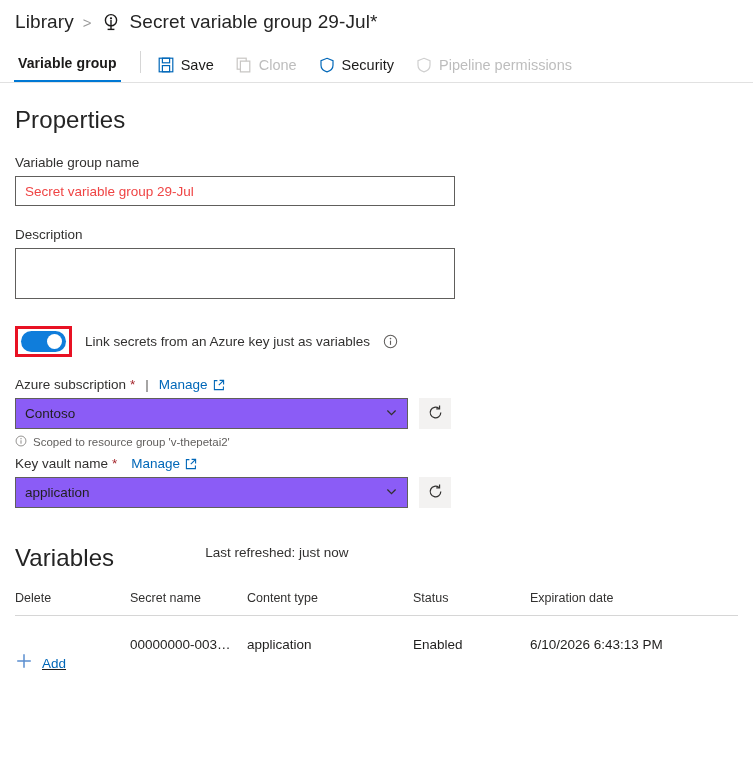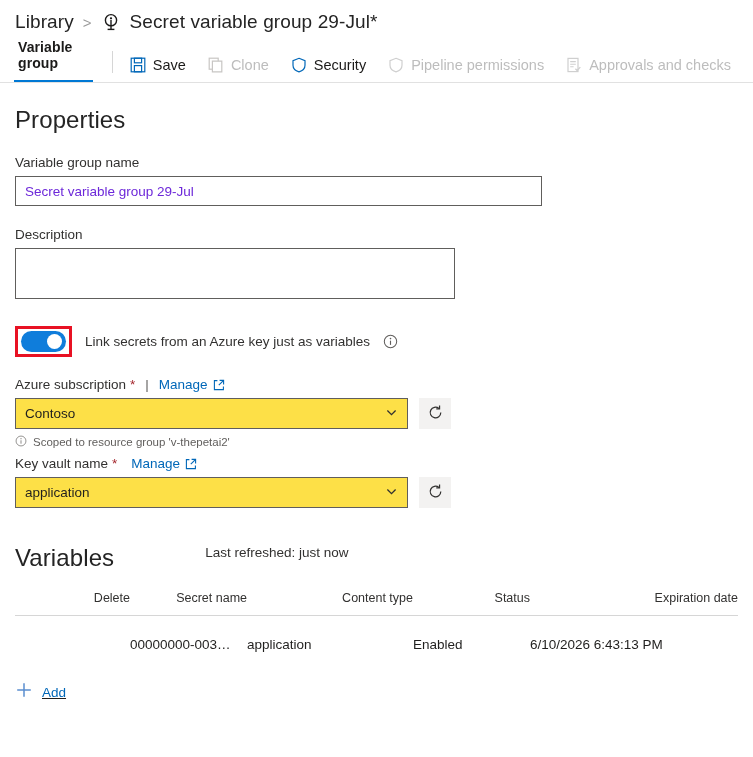--- a/index.html
+++ b/index.html
@@ -104,27 +104,27 @@
     letter-spacing: 0.1px;
   }
   .field-label {
     font-size: 13.5px;
     color: #323130;
     margin-top: 21px;
     margin-bottom: 6px;
   }
   .req-star { color: #a4262c; }
   .txtinput {
-    width: 527px;
+    width: 440px;
     height: 30px;
     box-sizing: border-box;
     border: 1px solid #605e5c;
     background: #fff;
     font-size: 13.5px;
-    color: #6d28d9;
+    color: #ef4444;
     padding: 0 9px;
     font-family: "Liberation Sans", sans-serif;
     outline: none;
     border-radius: 0;
   }
   .txtarea {
     width: 440px;
     height: 51px;
     box-sizing: border-box;
     border: 1px solid #605e5c;
@@ -205,21 +205,21 @@
   .combo-row {
     display: flex;
     align-items: center;
     gap: 11px;
   }
   .combo {
     width: 393px;
     height: 31px;
     box-sizing: border-box;
     border: 1px solid #605e5c;
-    background: #fde047;
+    background: #8b5cf6;
     display: flex;
     align-items: center;
     padding: 0 9px;
     font-size: 13.5px;
     color: #201f1e;
     cursor: pointer;
     justify-content: space-between;
   }
   .refresh-btn {
     width: 32px;
@@ -254,21 +254,21 @@
     position: relative;
     top: -9px;
   }
   table.vars {
     border-collapse: collapse;
     width: 723px;
     margin-top: 19px;
     table-layout: fixed;
   }
   table.vars th {
-    text-align: right;
+    text-align: left;
     font-size: 12.5px;
     font-weight: normal;
     color: #323130;
     padding: 0 0 10px 0;
     border-bottom: 1px solid #d6d6d6;
   }
   table.vars td {
     font-size: 13.5px;
     color: #201f1e;
     padding: 21px 0 0 0;
@@ -280,21 +280,20 @@
   .col-delete { width: 115px; }
   .col-secret { width: 117px; }
   .col-ctype  { width: 166px; }
   .col-status { width: 117px; }
   .col-exp    { width: 208px; }
 
   #add-row {
     display: flex;
     align-items: center;
     gap: 9px;
-    margin-top: 29px;
     cursor: pointer;
     width: 70px;
     text-decoration: underline;
   }
   .add-label {
     font-size: 13.5px;
     color: #0067b8;
   }
 </style>
 </head>
@@ -352,30 +351,20 @@
 
   <div class="tbtn disabled">
     <span>
       <svg width="16" height="16" viewBox="0 0 16 16">
         <path d="M8 1.3 L14 3.6 V8.2 C14 11.6 11.3 13.9 8 14.8 C4.7 13.9 2 11.6 2 8.2 V3.6 Z" fill="none" stroke="#cfcfcf" stroke-width="1.2"></path>
       </svg>
     </span>
     <span>Pipeline permissions</span>
   </div>
 
-  <div class="tbtn disabled">
-    <span>
-      <svg width="16" height="16" viewBox="0 0 16 16">
-        <rect x="2" y="1.4" width="10" height="13.2" fill="none" stroke="#cfcfcf" stroke-width="1.2"></rect>
-        <path d="M4.2 4.6 h5.6 M4.2 7.2 h5.6 M4.2 9.8 h3.4" stroke="#cfcfcf" stroke-width="1.1"></path>
-        <path d="M9.4 11.8 l1.7 1.7 l3.2 -3.4" fill="none" stroke="#cfcfcf" stroke-width="1.3"></path>
-      </svg>
-    </span>
-    <span>Approvals and checks</span>
-  </div>
 </div>
 
 <div id="content">
 
   <h2 class="section-title">Properties</h2>
 
   <div class="field-label">Variable group name</div>
   <input class="txtinput" type="text" value="Secret variable group 29-Jul" style="">
 
   <div class="field-label">Description</div>

